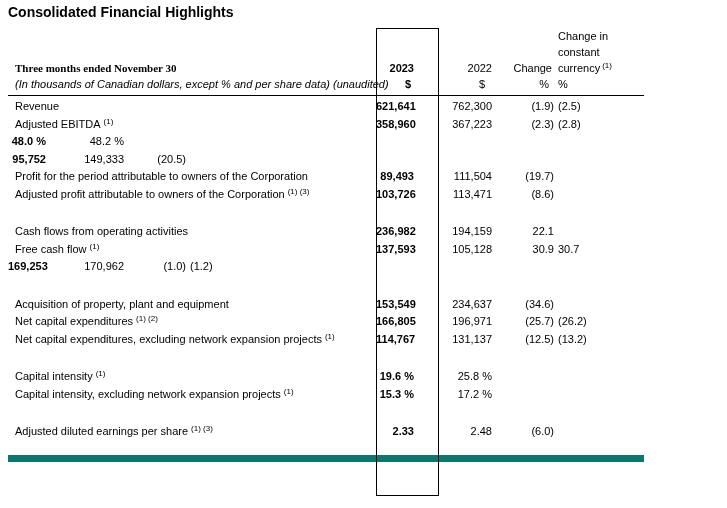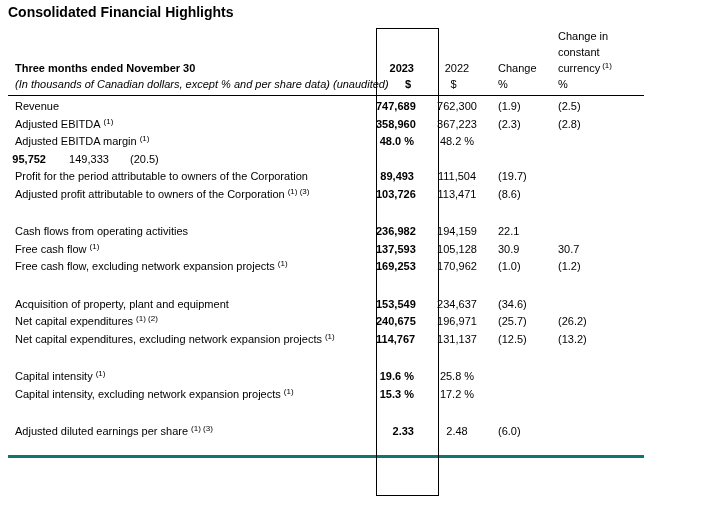--- a/index.html
+++ b/index.html
@@ -12,38 +12,38 @@
     margin:0;padding:4px 0 0 8px;
     font-size:14px;font-weight:bold;line-height:17px;
     font-family:"Liberation Sans",sans-serif;
   }
   .tbl{position:relative;margin:7px 0 0 8px;width:636px;}
   .row{display:flex;height:17.5px;line-height:17.5px;}
   .hdr .row{height:16px;line-height:16px;}
   .c{box-sizing:border-box;white-space:nowrap;overflow:visible;}
   .c-label{width:368px;padding-left:7px;}
   .c-y23{width:46px;text-align:right;padding-right:8px;font-weight:bold;}
-  .c-y22{width:76px;text-align:center;padding-right:6px;}
-  .c-chg{width:60px;text-align:left;padding-right:4px;}
+  .c-y22{width:76px;text-align:right;padding-right:6px;}
+  .c-chg{width:60px;text-align:right;padding-right:4px;}
   .c-ccc{width:71px;padding-right:27px;}
   .hdr .c-ccc{padding-right:17px;}
   .hdr .unit.c-ccc{padding-right:27px;}
   .hdr .c-chg{padding-right:6px;}
   .hdr .unit.c-chg{padding-right:9px;}
   .hdr .unit.c-y23{padding-right:11px;}
   .hdr .unit.c-y22{padding-right:13px;}
-  .bold{font-weight:bold;}
+  .bold{font-weight:bold;font-family:Liberation Serif, serif;}
   .italic{font-style:italic;}
   .sup{
     font-size:8px;position:relative;top:-4px;
     margin-left:3px;line-height:0;vertical-align:baseline;
   }
   .ccc-sup{margin-right:-15px;margin-left:2px;}
   .hdr{border-bottom:1px solid #000;padding-bottom:3px;}
-  .tbody{border-bottom:3px solid #0f766e;padding:2px 0 14px 0;}
+  .tbody{border-bottom:7px solid #0f766e;padding:2px 0 14px 0;}
   .group + .group{margin-top:20px;}
   .hbox{
     position:absolute;left:368px;top:0;width:61px;height:466px;
     border:1.5px solid #000;pointer-events:none;background:transparent;
   }
 </style>
 </head>
 <body>
 
 <h1 class="page-title">Consolidated Financial Highlights</h1>
@@ -78,34 +78,33 @@
       <div class="c c-y22 unit">$</div>
       <div class="c c-chg unit">%</div>
       <div class="c c-ccc unit">%</div>
     </div>
   </div>
 
   <div class="tbody" id="tbody">
       <div class="group">
         <div class="row">
           <div class="c c-label">Revenue</div>
-          <div class="c c-y23">747,689</div>
+          <div class="c c-y23">621,641</div>
           <div class="c c-y22">762,300</div>
           <div class="c c-chg">(1.9)</div>
           <div class="c c-ccc">(2.5)</div>
         </div>
         <div class="row">
           <div class="c c-label">Adjusted EBITDA<sup class="sup">(1)</sup></div>
           <div class="c c-y23">358,960</div>
           <div class="c c-y22">367,223</div>
           <div class="c c-chg">(2.3)</div>
           <div class="c c-ccc">(2.8)</div>
         </div>
         <div class="row">
-          <div class="c c-label">Adjusted EBITDA margin<sup class="sup">(1)</sup></div>
           <div class="c c-y23">48.0 %</div>
           <div class="c c-y22">48.2 %</div>
           <div class="c c-chg"></div>
           <div class="c c-ccc"></div>
         </div>
         <div class="row">
           <div class="c c-y23">95,752</div>
           <div class="c c-y22">149,333</div>
           <div class="c c-chg">(20.5)</div>
           <div class="c c-ccc"></div>
@@ -134,38 +133,37 @@
           <div class="c c-ccc"></div>
         </div>
         <div class="row">
           <div class="c c-label">Free cash flow<sup class="sup">(1)</sup></div>
           <div class="c c-y23">137,593</div>
           <div class="c c-y22">105,128</div>
           <div class="c c-chg">30.9</div>
           <div class="c c-ccc">30.7</div>
         </div>
         <div class="row">
-          <div class="c c-label">Free cash flow, excluding network expansion projects<sup class="sup">(1)</sup></div>
           <div class="c c-y23">169,253</div>
           <div class="c c-y22">170,962</div>
           <div class="c c-chg">(1.0)</div>
           <div class="c c-ccc">(1.2)</div>
         </div>
       </div>
       <div class="group">
         <div class="row">
           <div class="c c-label">Acquisition of property, plant and equipment</div>
           <div class="c c-y23">153,549</div>
           <div class="c c-y22">234,637</div>
           <div class="c c-chg">(34.6)</div>
           <div class="c c-ccc"></div>
         </div>
         <div class="row">
           <div class="c c-label">Net capital expenditures<sup class="sup">(1) (2)</sup></div>
-          <div class="c c-y23">240,675</div>
+          <div class="c c-y23">166,805</div>
           <div class="c c-y22">196,971</div>
           <div class="c c-chg">(25.7)</div>
           <div class="c c-ccc">(26.2)</div>
         </div>
         <div class="row">
           <div class="c c-label">Net capital expenditures, excluding network expansion projects<sup class="sup">(1)</sup></div>
           <div class="c c-y23">114,767</div>
           <div class="c c-y22">131,137</div>
           <div class="c c-chg">(12.5)</div>
           <div class="c c-ccc">(13.2)</div>

